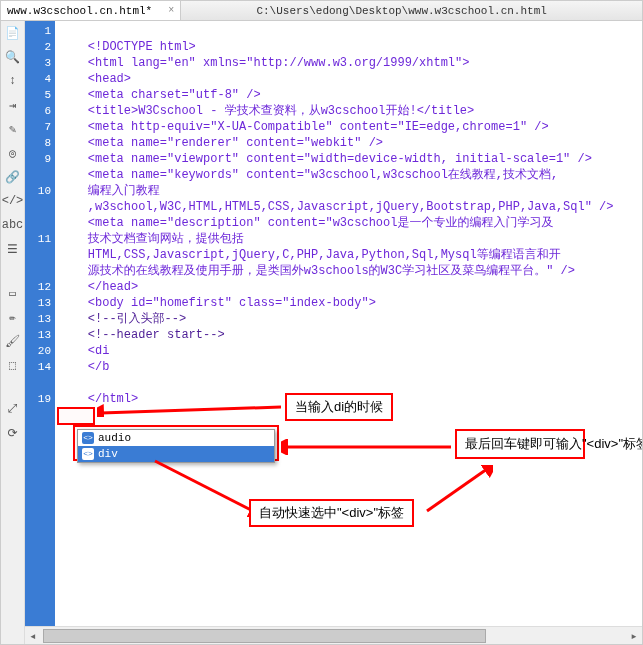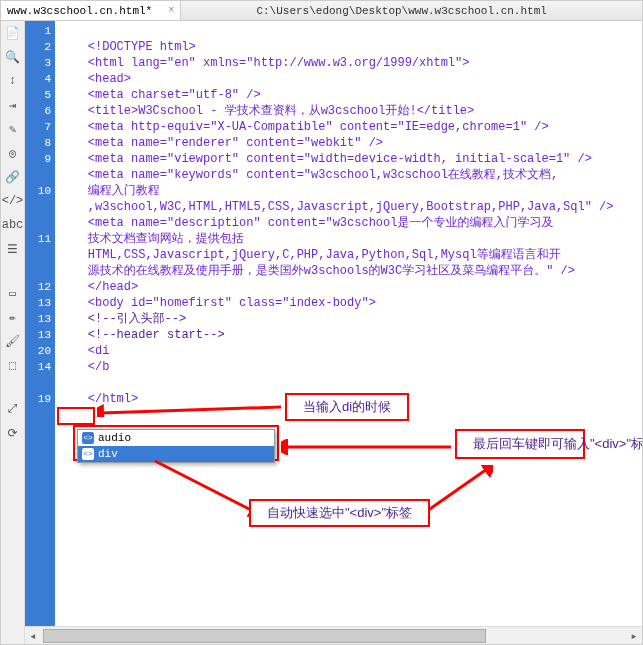--- a/index.html
+++ b/index.html
@@ -17,21 +17,21 @@
 .code{flex:1;padding:2px 4px;font-size:12px;line-height:16px;position:relative;white-space:pre;overflow:hidden}
 .cl{height:16px}
 .b{color:#6d28d9}
 .g{color:#4c1d95}
 .cursor-box{position:absolute;border:2px solid red;background:rgba(255,0,0,0.02)}
 .autocomplete{position:absolute;background:#fff;border:1px solid #999;box-shadow:2px 2px 4px rgba(0,0,0,0.3);z-index:5}
 .ac-row{display:flex;align-items:center;height:16px;padding:0 4px;gap:4px;font-size:11px}
 .ac-sel{background:#3a7cd4;color:#fff}
 .ac-icon{width:12px;height:12px;background:#3a7cd4;color:#fff;font-size:8px;display:flex;align-items:center;justify-content:center;border-radius:2px}
 .ac-sel .ac-icon{background:#fff;color:#3a7cd4}
-.annotation{position:absolute;border:2px solid red;background:#fff;color:#4c1d95;font-size:13px;padding:4px 16px;z-index:10;font-family:"Microsoft YaHei",sans-serif}
+.annotation{position:absolute;border:2px solid red;background:#fff;color:#000000;font-size:13px;padding:4px 8px;z-index:10;font-family:"Microsoft YaHei",sans-serif}
 .arrow{position:absolute;z-index:8}
 .scrollbar-h{height:18px;background:#f0f0f0;border-top:1px solid #ddd;position:relative}
 .sb-arrow{width:16px;height:16px;position:absolute;top:1px;display:flex;align-items:center;justify-content:center;color:#666;font-size:8px}
 .sb-thumb{position:absolute;top:2px;height:14px;background:#ccc;border:1px solid #aaa}
 </style>
 </head>
 <body>
 
 <div class="titlebar">
   <div class="tab">

